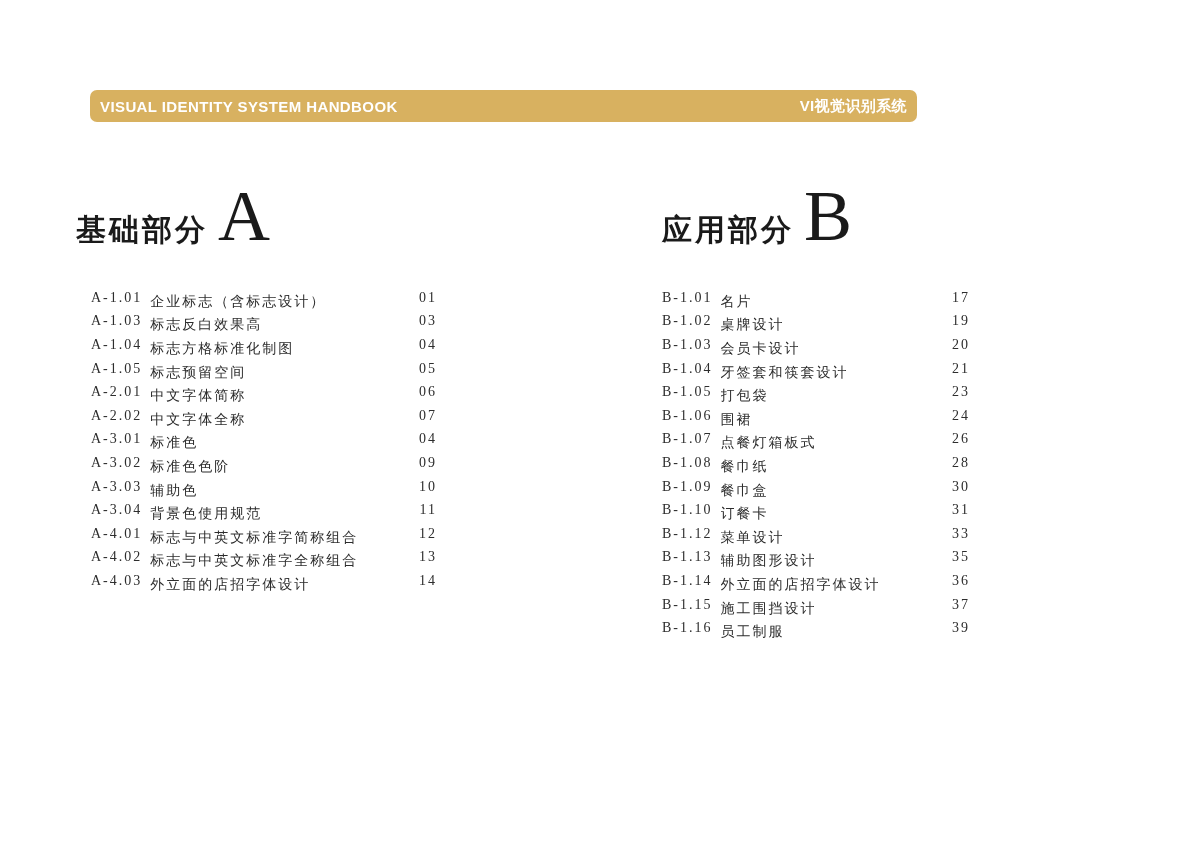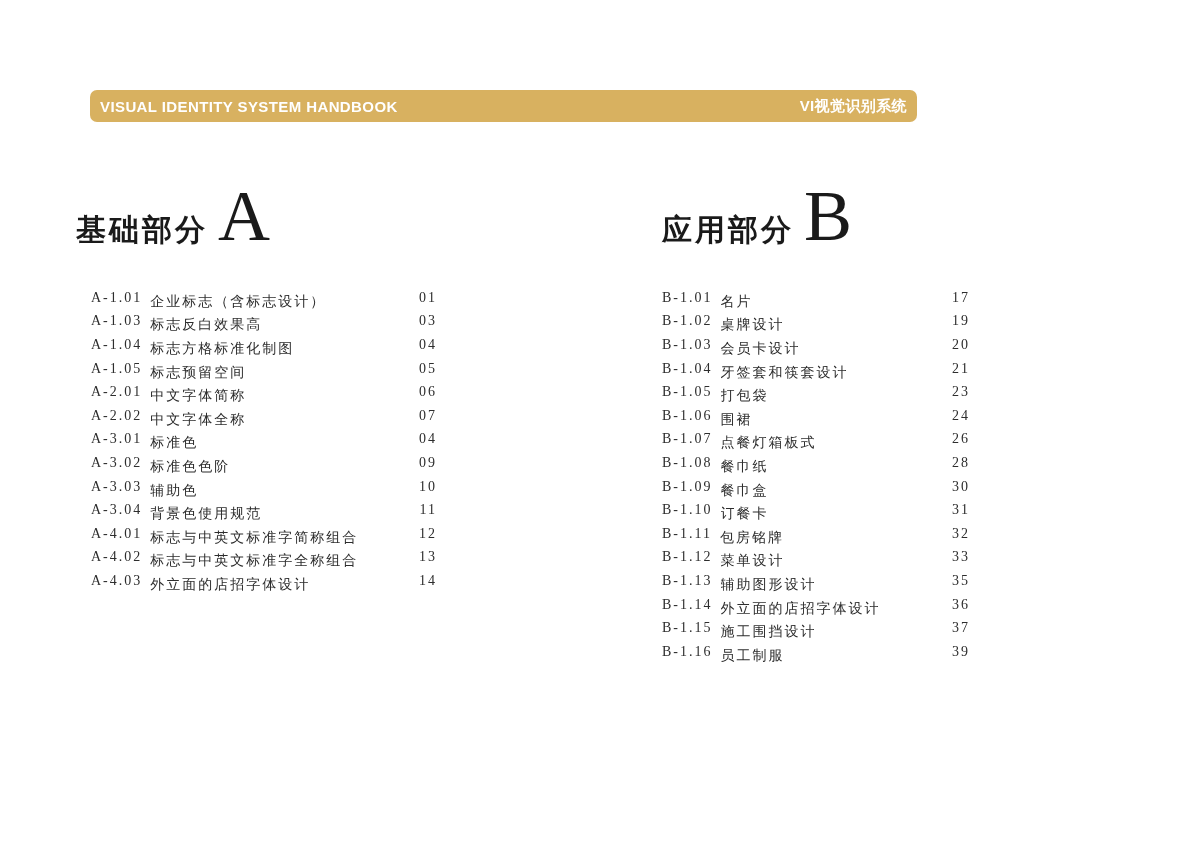--- a/index.html
+++ b/index.html
@@ -237,25 +237,20 @@
     <span class="toc-label">餐巾盒</span>
     <span class="toc-page">30</span>
   </li>
 
   <li class="toc-row">
     <span class="toc-code">B-1.10</span>
     <span class="toc-label">订餐卡</span>
     <span class="toc-page">31</span>
   </li>
 
-  <li class="toc-row">
-    <span class="toc-code">B-1.11</span>
-    <span class="toc-label">包房铭牌</span>
-    <span class="toc-page">32</span>
-  </li>
 
   <li class="toc-row">
     <span class="toc-code">B-1.12</span>
     <span class="toc-label">菜单设计</span>
     <span class="toc-page">33</span>
   </li>
 
   <li class="toc-row">
     <span class="toc-code">B-1.13</span>
     <span class="toc-label">辅助图形设计</span>

